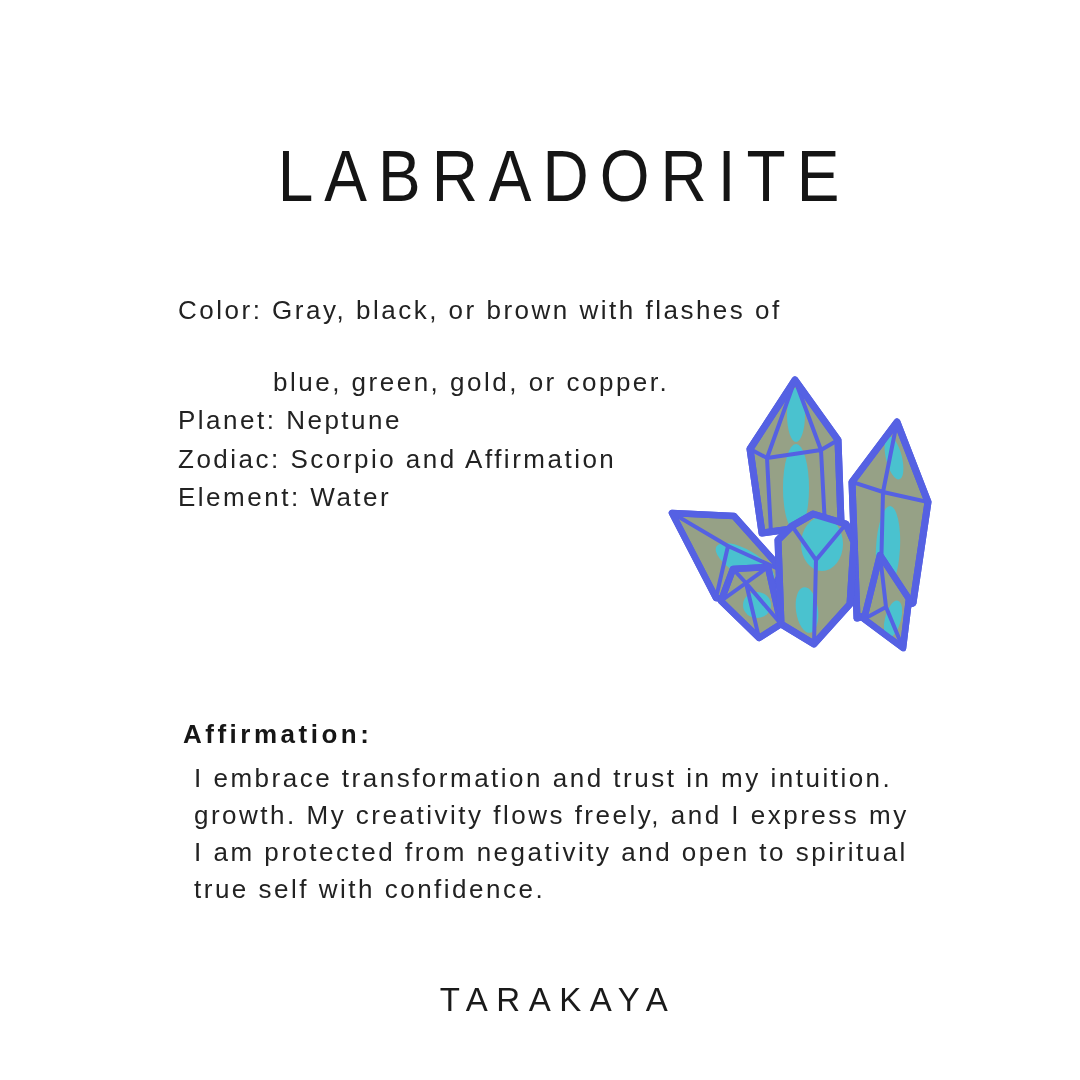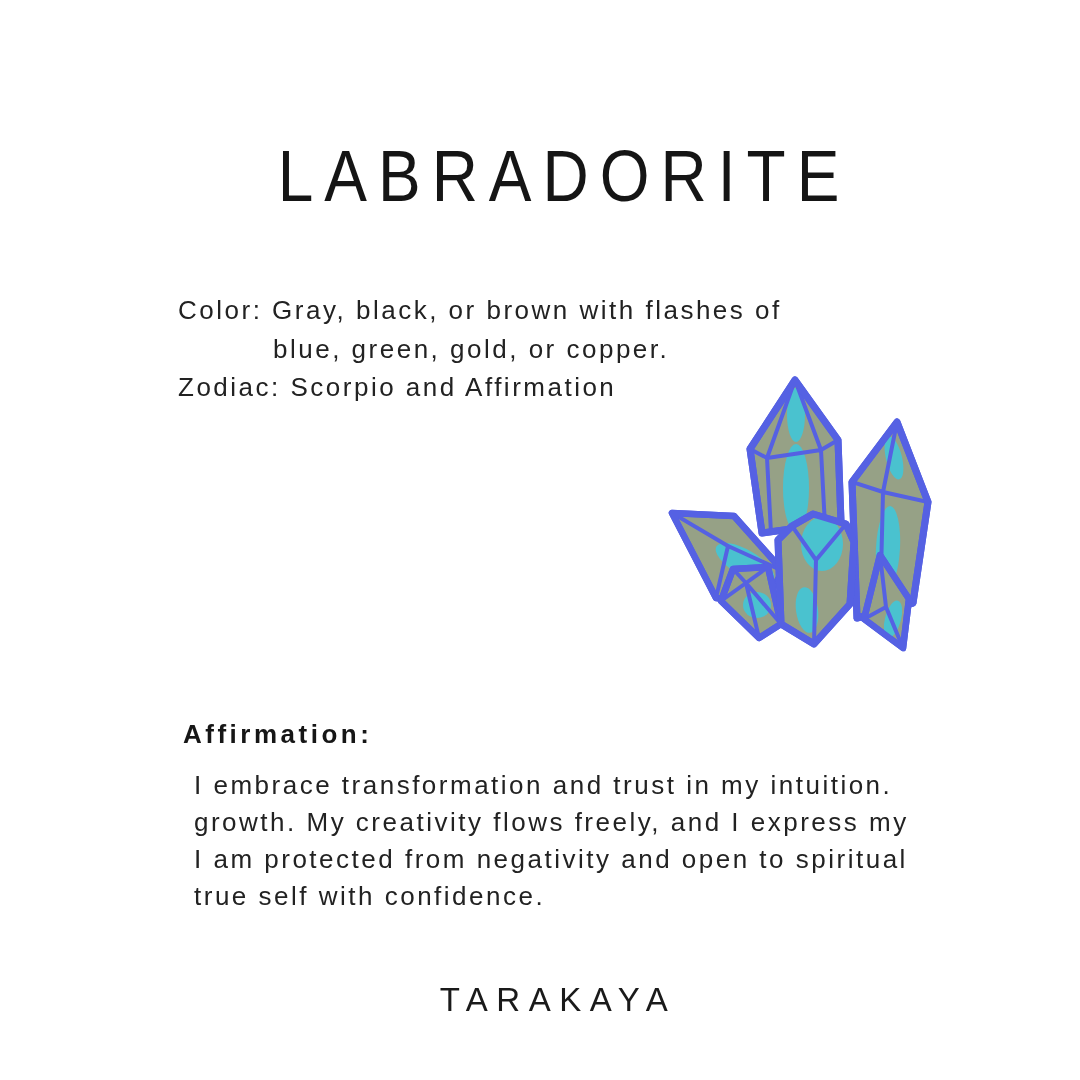--- a/index.html
+++ b/index.html
@@ -21,29 +21,29 @@
     position:absolute;left:160px;top:291px;width:720px;
     font-size:26px;line-height:38.5px;letter-spacing:2.5px;color:#222222;
   }
   .prop-item{display:flex;justify-content:center;}
   .dot-col{flex:0 0 18px;}
   .dot{
     width:6px;height:6px;border-radius:50%;background:#222222;
     margin-top:16px;
   }
   .prop-text{flex:1;}
-  .prop-line2{padding-left:95px;}
+  .prop-line2{padding-left:95px;margin-top:33px;}
   
   .affirm{
     position:absolute;left:160px;top:716px;width:800px;
     font-size:26px;line-height:37px;letter-spacing:2.5px;color:#222222;
   }
   .affirm-heading{
     font-weight:bold;letter-spacing:3.5px;color:#161616;
-    padding-left:23px;margin-bottom:14px;
+    padding-left:23px;margin-bottom:7px;
   }
   .affirm-item{display:flex;gap:16px;}
   .affirm .dot{margin-top:15px;}
   .line{display:block;}
   
   .brand{
     position:absolute;top:980px;left:18px;width:1080px;
     text-align:center;
     font-size:33px;line-height:40px;font-weight:400;
     letter-spacing:8.5px;color:#1a1a1a;
@@ -62,21 +62,29 @@
 <div class="props">
   <div class="prop-item">
     <div class="dot-col"><span class="dot"></span></div>
     <div class="prop-text">
       <span class="line">Color: Gray, black, or brown with flashes of</span>
       <span class="line prop-line2">blue, green, gold, or copper.</span>
     </div>
   </div>
   <div class="prop-item">
     <div class="dot-col"><span class="dot"></span></div>
+    <div class="prop-text">Planet: Neptune</div>
+  </div>
+  <div class="prop-item">
+    <div class="dot-col"><span class="dot"></span></div>
     <div class="prop-text">Zodiac: Scorpio and Affirmation</div>
+  </div>
+  <div class="prop-item">
+    <div class="dot-col"><span class="dot"></span></div>
+    <div class="prop-text">Element: Water</div>
   </div>
 </div>
 
 <div class="crystal-wrap">
   <svg viewBox="0 0 300 300">
     <defs>
       <clipPath id="c1">
           <path d="M145,10 L188,70 L191,152 L112,163 L100,79 Z"></path>
         </clipPath>
       <clipPath id="c2">

